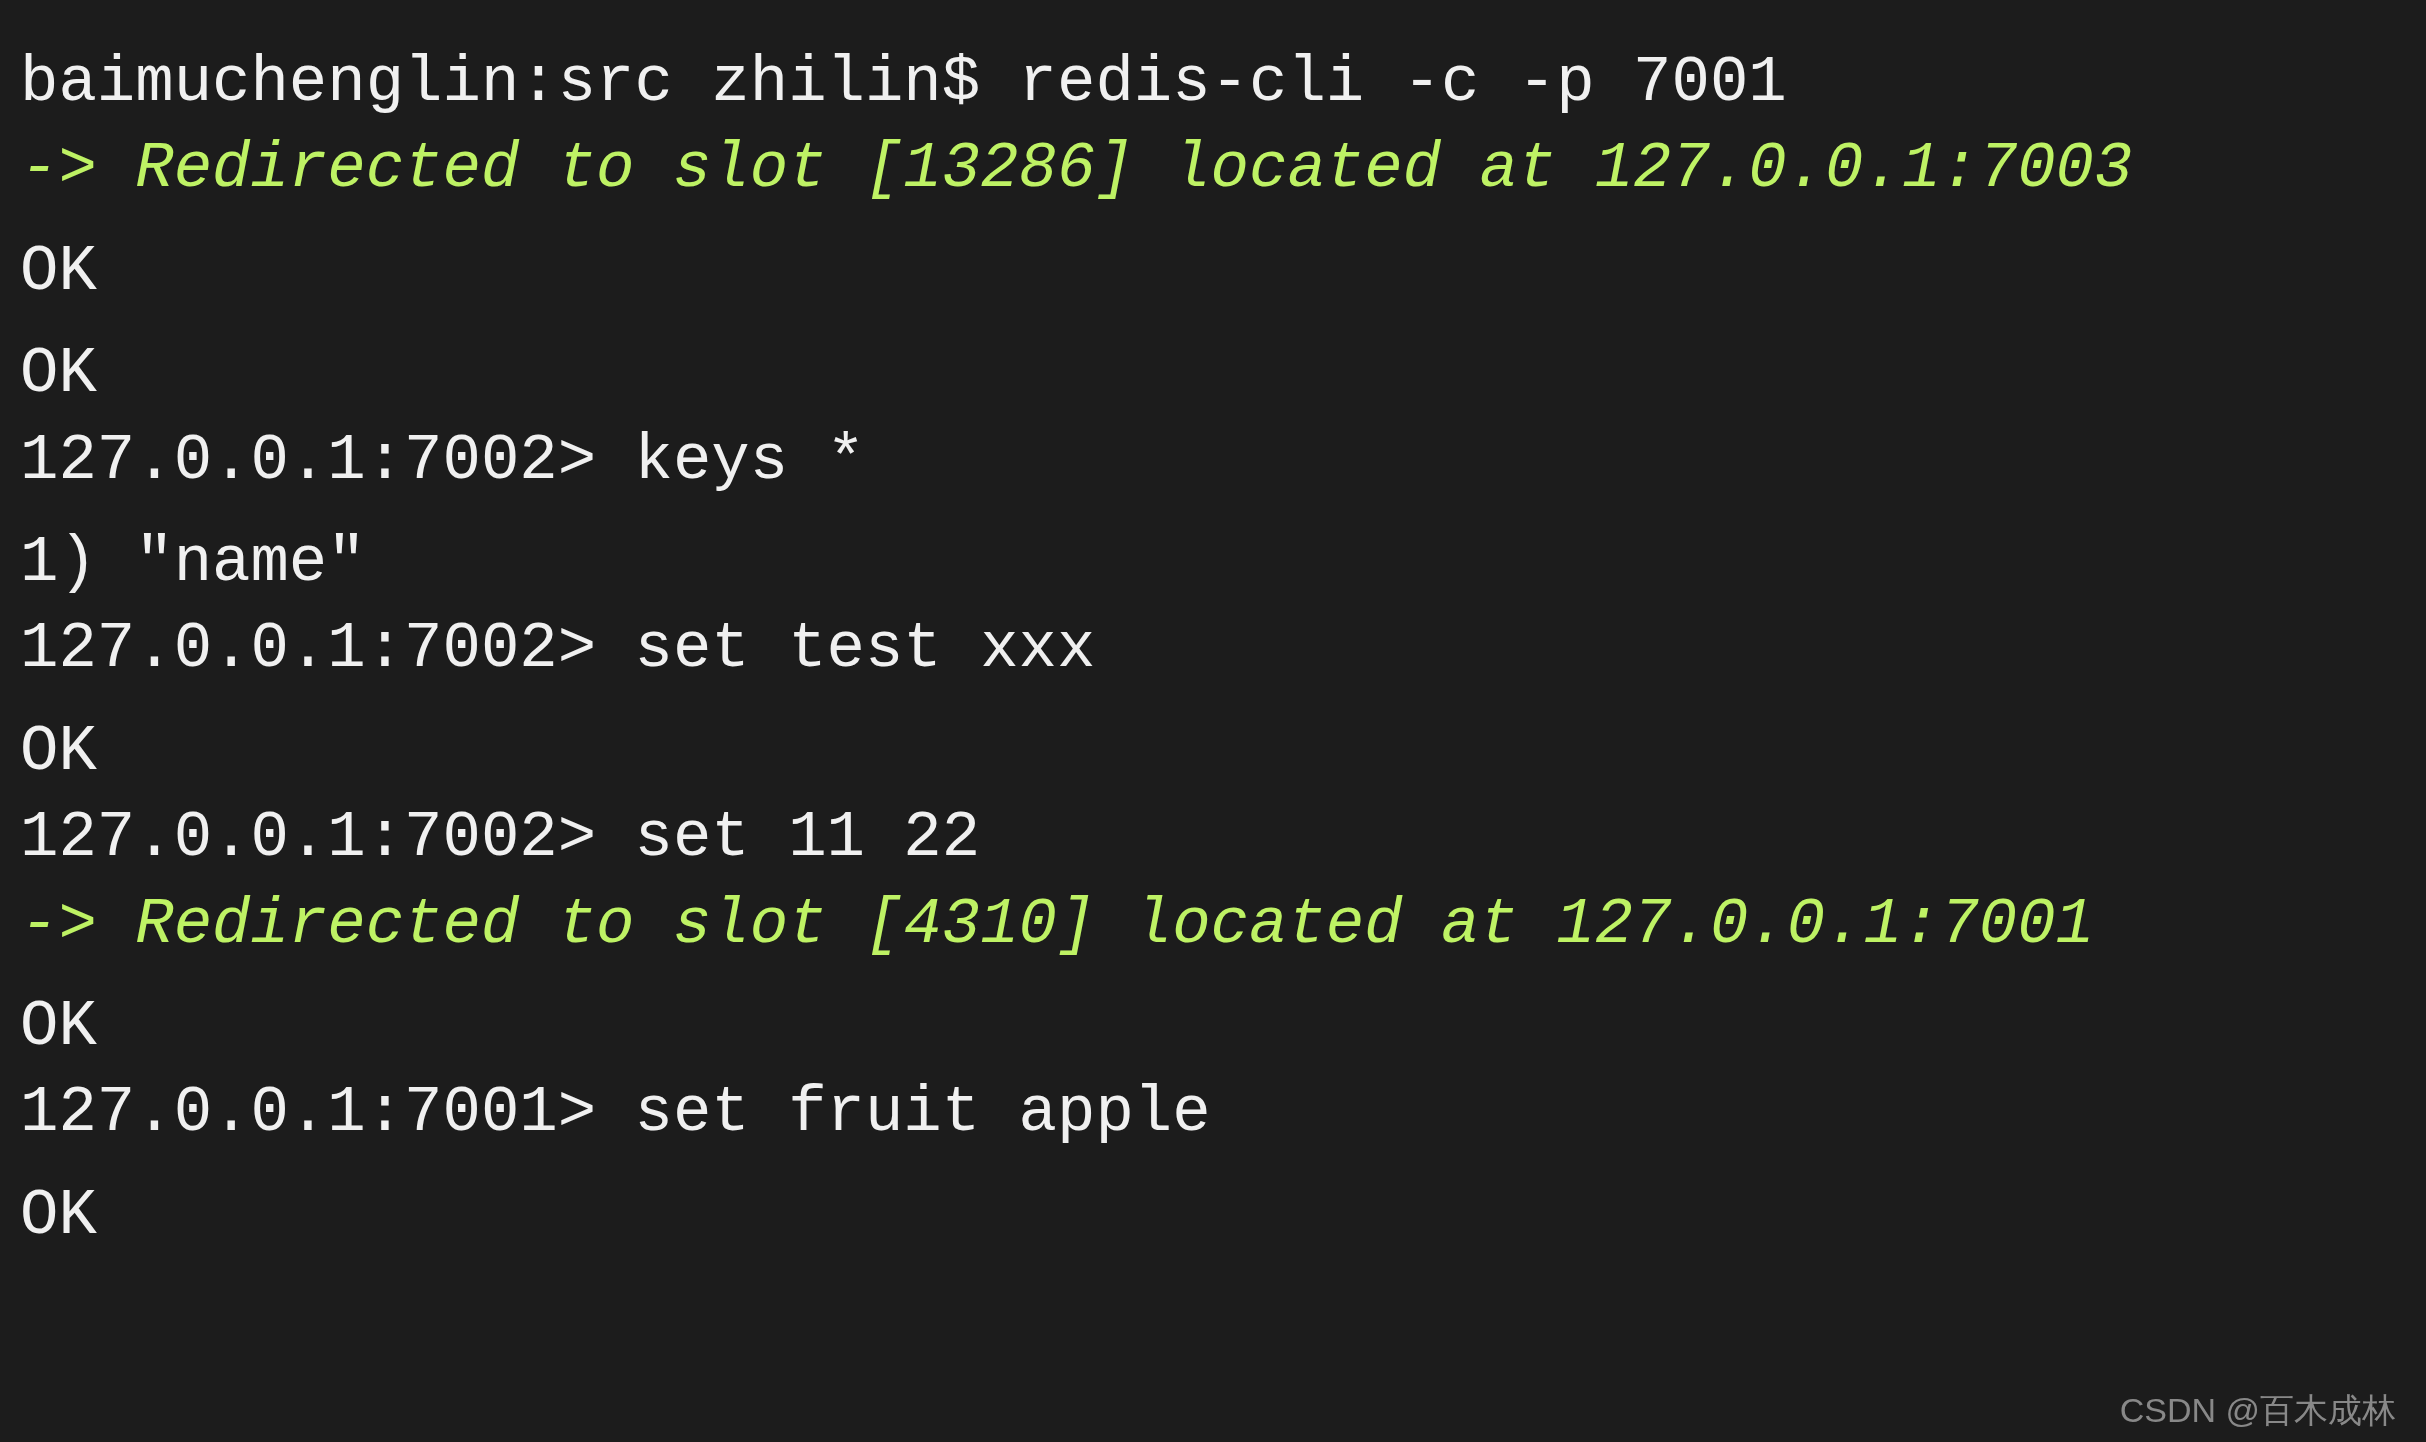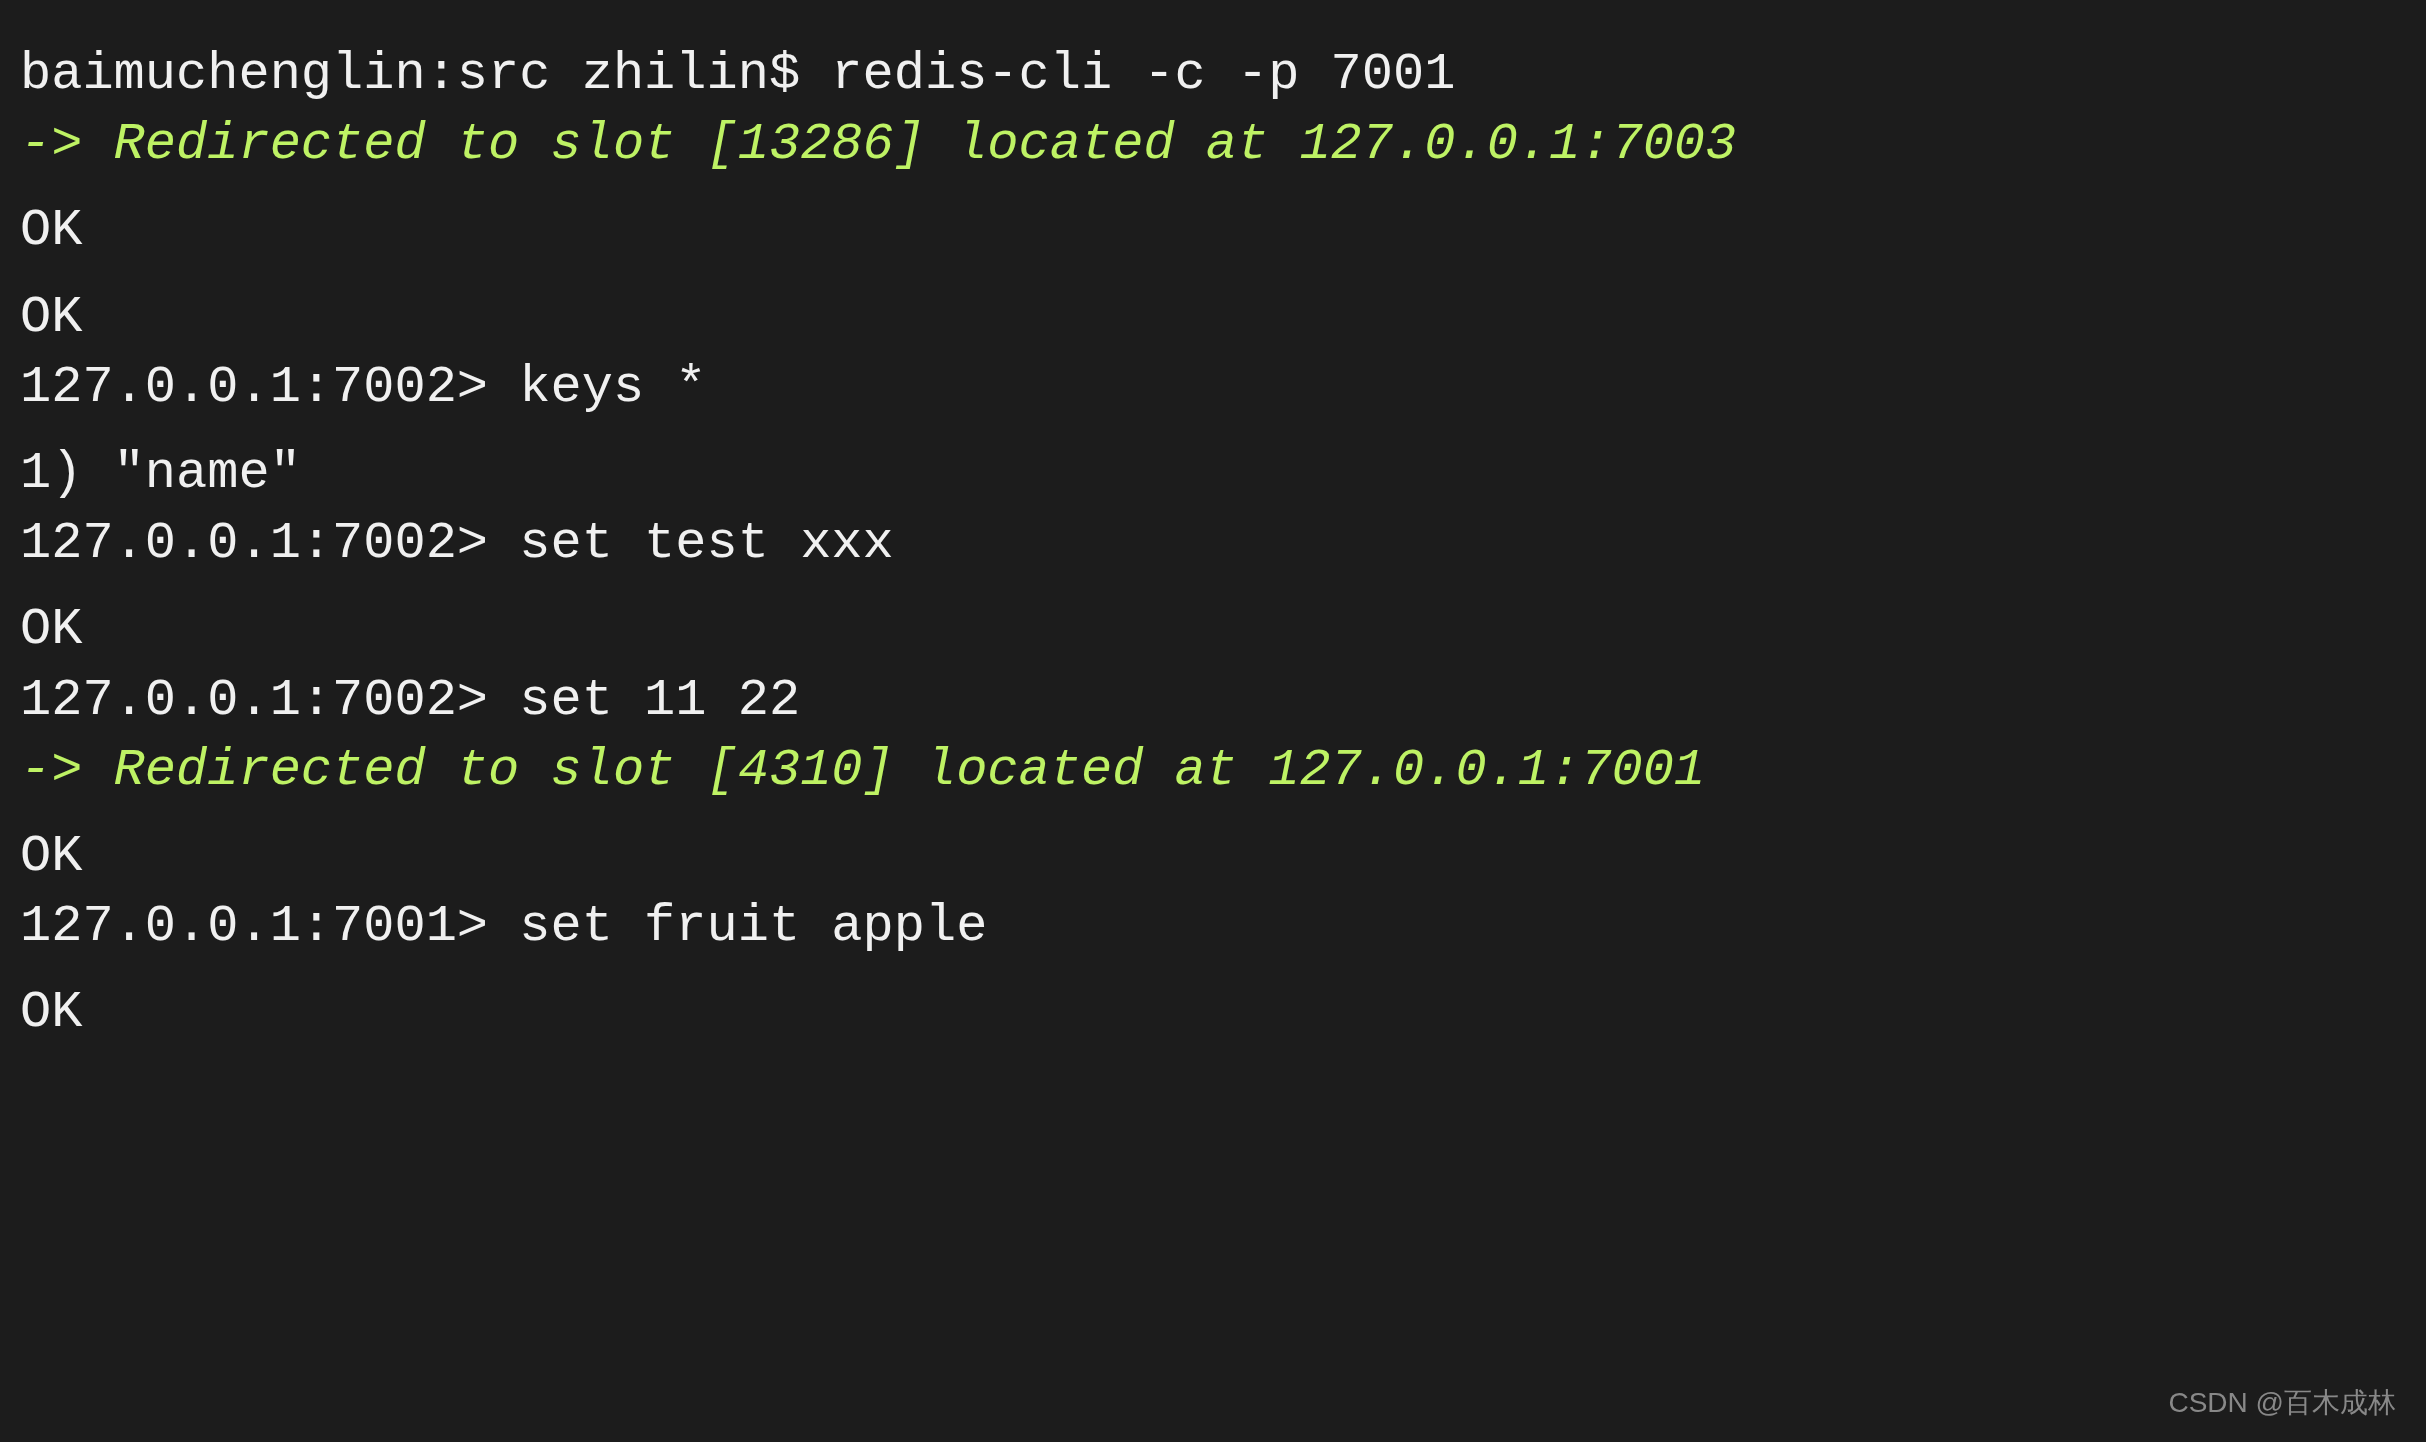--- a/index.html
+++ b/index.html
@@ -18,21 +18,21 @@
 
     .terminal {
       background-color: #1c1c1c;
       width: 100%;
       height: 100%;
       padding: 40px 20px 40px 20px;
       position: relative;
     }
 
     .terminal-line {
-      font-size: 52px;
+      font-size: 64px;
       line-height: 1.35;
       color: #f0f0f0;
       white-space: pre;
       font-family: 'Courier New', Courier, monospace;
     }
 
     .terminal-line.prompt {
       color: #f0f0f0;
     }
 
@@ -41,24 +41,24 @@
       font-style: italic;
     }
 
     .terminal-line.ok {
       color: #f0f0f0;
       margin-top: 16px;
     }
 
     .watermark {
       position: absolute;
-      bottom: 20px;
+      bottom: 8px;
       right: 30px;
       color: #888;
-      font-size: 28px;
+      font-size: 34px;
       font-family: Arial, sans-serif;
     }
   </style>
 </head>
 <body>
 
 <div class="terminal">
   <div id="terminal-lines">
   <div class="terminal-line prompt">baimuchenglin:src zhilin$ redis-cli -c -p 7001</div>
       <div class="terminal-line redirect">-&gt; Redirected to slot [13286] located at 127.0.0.1:7003</div>

